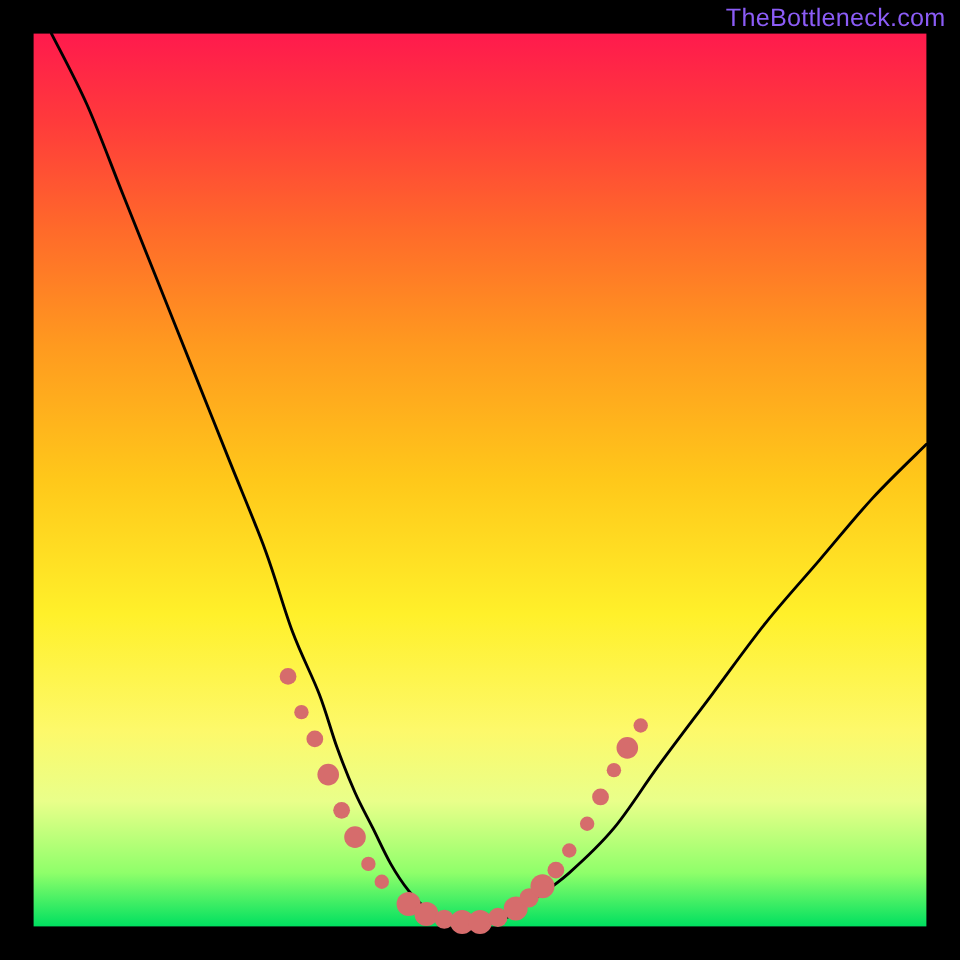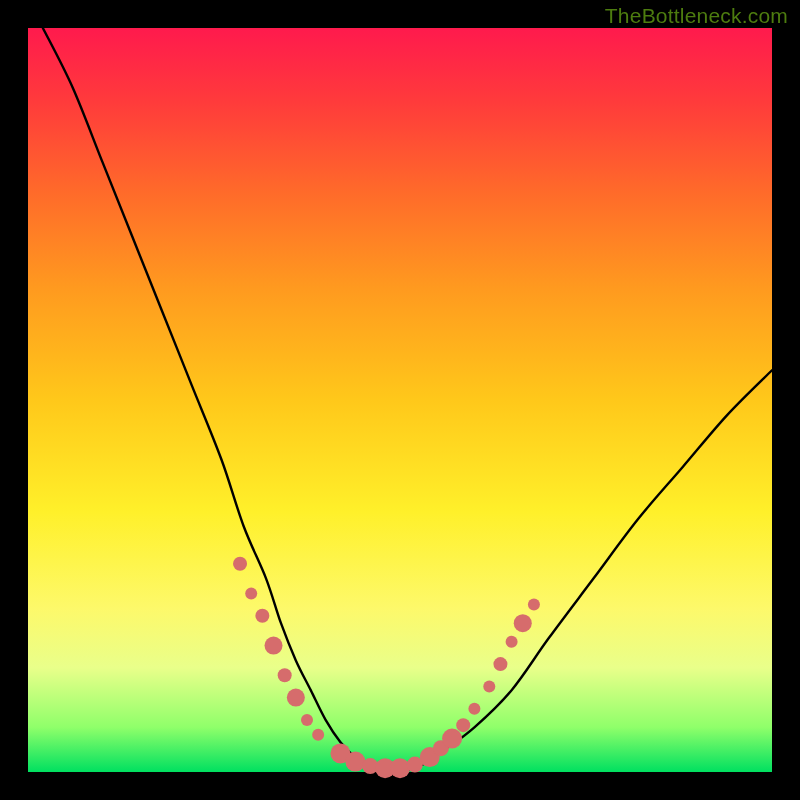--- a/index.html
+++ b/index.html
@@ -36,21 +36,21 @@
       #fdf96a 78%,
       #e9ff8a 86%,
       #8fff6a 94%,
       #00e060 100%
     );
   }
   .watermark {
     position: absolute;
     top: 4px;
     right: 12px;
-    color: #4d7c0f;
+    color: #8b5cf6;
     font-size: 21px;
     font-weight: 500;
     letter-spacing: 0.2px;
   }
   svg.curve {
     position: absolute;
     top: 0;
     left: 0;
     width: 744px;
     height: 744px;

